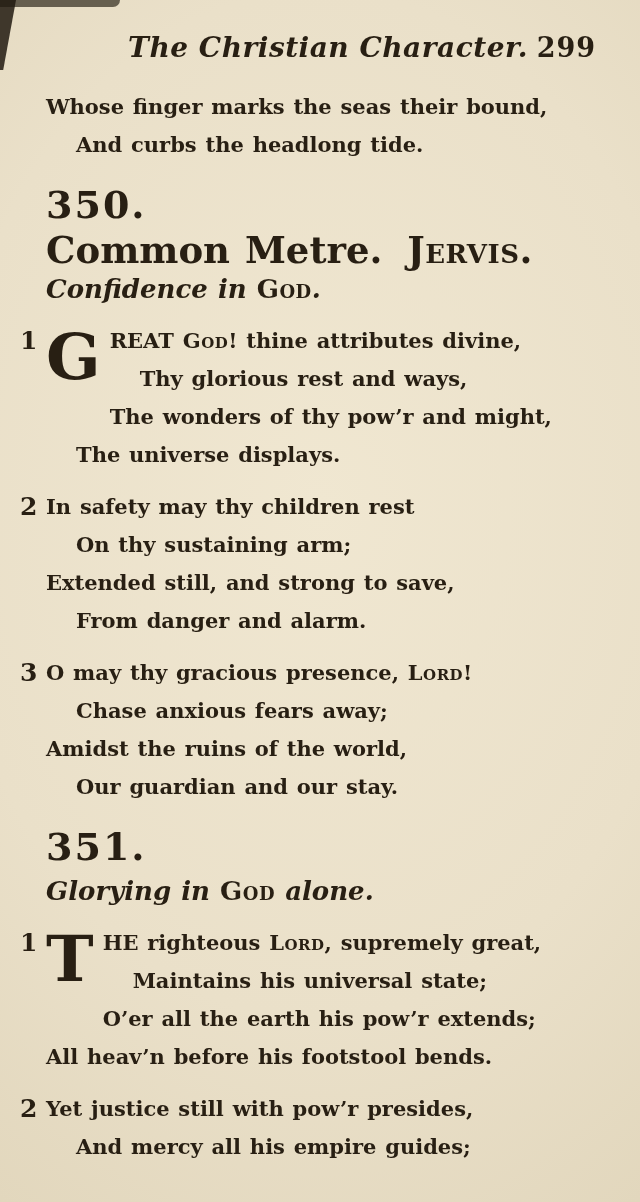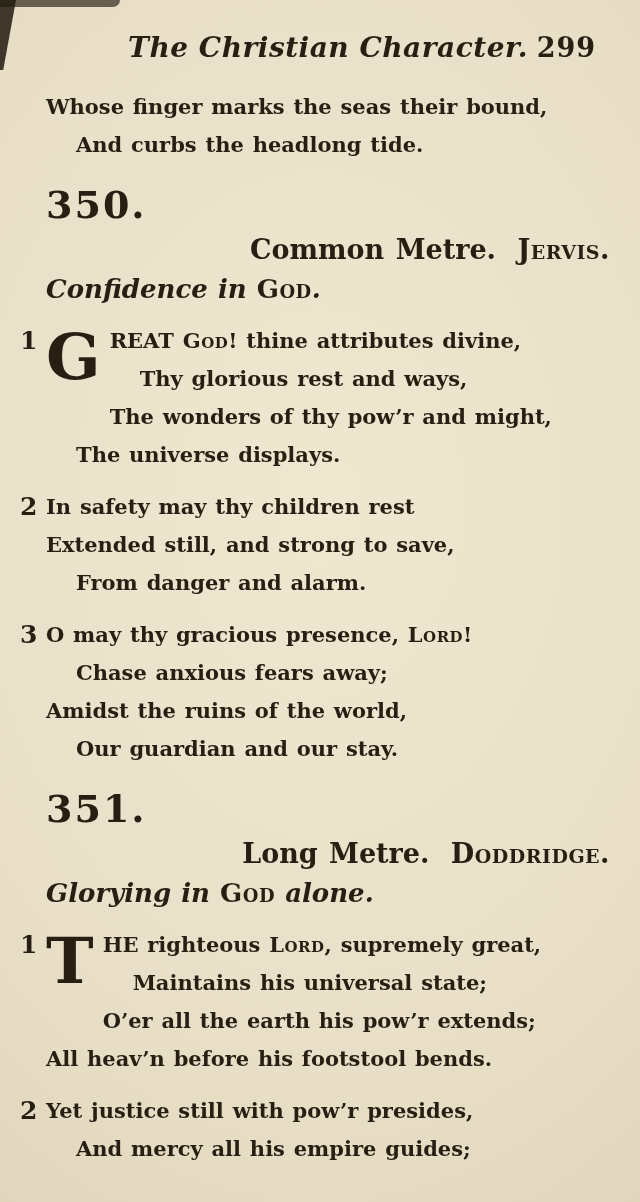--- a/index.html
+++ b/index.html
@@ -52,21 +52,21 @@
   .indent0{text-indent:0;}
   .indent1{text-indent:30px;}
 
   .sc{font-variant:small-caps;letter-spacing:.5px;}
 
   .hymn-number{
     margin:16px 0 0;text-align:left;
     font-size:38px;line-height:50px;font-weight:bold;letter-spacing:2px;
   }
   .meter-line{
-    text-align:right;font-size:27px;line-height:40px;word-spacing:2px;
+    text-align:left;font-size:37px;line-height:40px;word-spacing:2px;
   }
   .meter-line .author{margin-left:10px;}
   .subject{
     font-style:italic;
     font-size:26px;line-height:38px;margin-bottom:8px;word-spacing:1px;
   }
   .subject .sc{font-style:normal;}
 
   .verse{position:relative;margin-top:14px;}
   .vnum{
@@ -113,42 +113,39 @@
             <div class="line indent0"><span>REAT </span><span class="sc">God</span><span>! thine attributes divine,</span></div>
             <div class="line indent1"><span>Thy glorious rest and ways,</span></div>
             <div class="line indent0"><span>The wonders of thy pow’r and might,</span></div>
             <div class="line indent1"><span>The universe displays.</span></div>
           </div>
         </div>
         <div class="verse">
           <span class="vnum">2</span>
           <div class="vbody">
             <div class="line indent0"><span>In safety may thy children rest</span></div>
+            <div class="line indent1"><span>On thy sustaining arm;</span></div>
             <div class="line indent0"><span>Extended still, and strong to save,</span></div>
             <div class="line indent1"><span>From danger and alarm.</span></div>
           </div>
         </div>
         <div class="verse">
           <span class="vnum">3</span>
           <div class="vbody">
             <div class="line indent0"><span>O may thy gracious presence, </span><span class="sc">Lord</span><span>!</span></div>
             <div class="line indent1"><span>Chase anxious fears away;</span></div>
             <div class="line indent0"><span>Amidst the ruins of the world,</span></div>
             <div class="line indent1"><span>Our guardian and our stay.</span></div>
           </div>
         </div>
       </div>
   </section>
 
   <section class="hymn">
     <h2 class="hymn-number">351.</h2>
-    <div class="meter-line">
-      <span>Long Metre.</span>
-      <span class="sc author">Doddridge.</span>
-    </div>
     <div class="subject"><span>Glorying in </span><span class="sc">God</span><span> alone.</span></div>
     <div class="verses">
         <div class="verse">
           <span class="vnum">1</span>
           <div class="vbody">
             <span class="dropcap">T</span>
             <div class="line indent0"><span>HE righteous </span><span class="sc">Lord</span><span>, supremely great,</span></div>
             <div class="line indent1"><span>Maintains his universal state;</span></div>
             <div class="line indent0"><span>O’er all the earth his pow’r extends;</span></div>
             <div class="line indent0"><span>All heav’n before his footstool bends.</span></div>

